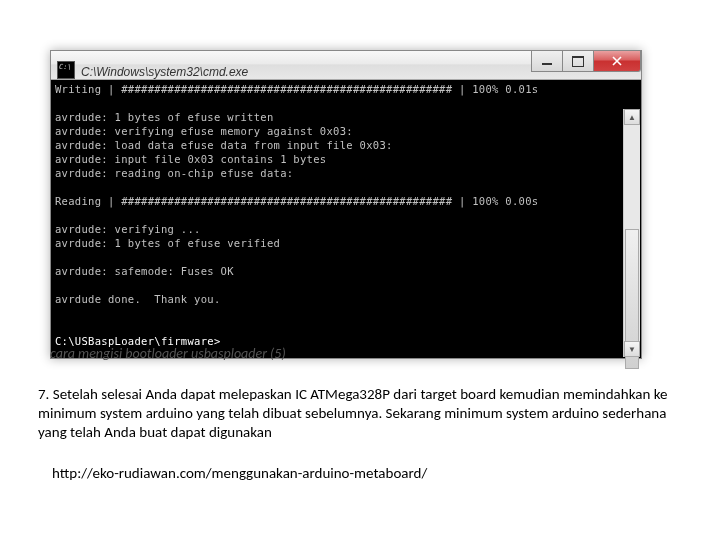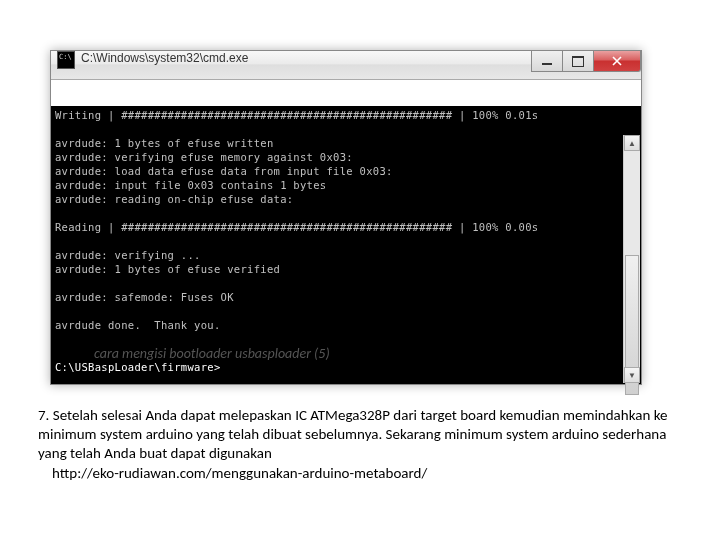--- a/index.html
+++ b/index.html
@@ -18,23 +18,24 @@
   top: 50px;
   width: 590px;
   border: 1px solid #888;
   box-shadow: 0 0 10px rgba(0,0,0,0.3);
   background: #fff;
 }
 .titlebar {
   height: 28px;
   background: linear-gradient(to bottom, #f8f8f8 0%, #ebebeb 45%, #dedede 50%, #e8e8e8 100%);
   display: flex;
-  align-items: flex-start;
+  align-items: flex-end;
   border-bottom: 1px solid #aaa;
   position: relative;
+  font-style: italic;
 }
 .titlebar-icon {
   width: 16px;
   height: 16px;
   margin-left: 6px;
   background: #000;
   display: inline-block;
   border: 1px solid #555;
   position: relative;
 }
@@ -131,34 +132,33 @@
 .scroll-thumb {
   position: absolute;
   left: 1px;
   width: 14px;
   top: 120px;
   height: 140px;
   background: linear-gradient(#f0f0f0,#d0d0d0);
   border: 1px solid #aaa;
   box-sizing: border-box;
 }
-.terminal-wrap { position: relative; margin-top: 26px; }
+.terminal-wrap { position: relative; }
 .caption {
   position: absolute;
   left: 50px;
   top: 345px;
   color: #555;
   font-style: italic;
   font-size: 14px;
-  margin-left: 44px;
 }
 .body-text {
   position: absolute;
   left: 38px;
-  top: 406px;
+  top: 385px;
   width: 640px;
   color: #000;
   font-size: 15px;
   line-height: 19px;
 }
 .link-text {
   position: absolute;
   left: 52px;
   top: 464px;
   color: #000;

